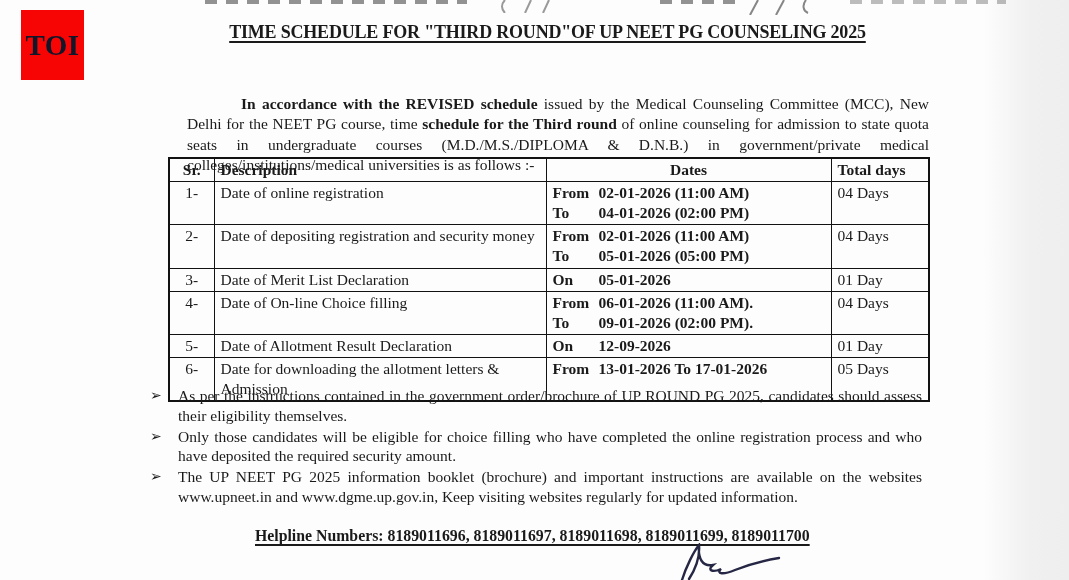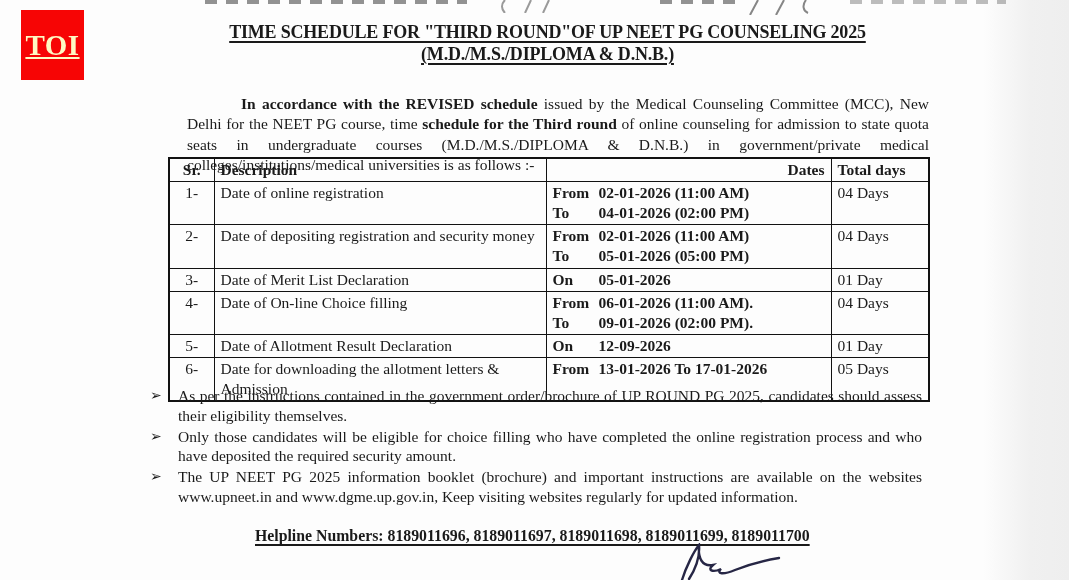--- a/index.html
+++ b/index.html
@@ -9,23 +9,23 @@
     font-family:"Liberation Serif", serif;
     -webkit-font-smoothing:antialiased;
   }
   .page-edge{
     position:absolute;top:0;right:0;width:86px;height:580px;
     background:linear-gradient(90deg, rgba(240,240,240,0) 0%, #f0f0f0 55%, #eeeeee 100%);
   }
   
   .logo{
     position:absolute;left:21px;top:10px;width:63px;height:70px;
-    background:#f70505;color:#fef9c3;
+    background:#f70505;color:#0f172a;
     display:flex;align-items:center;justify-content:center;
-    font-weight:bold;font-size:29px;letter-spacing:.5px;text-decoration:underline;
+    font-weight:bold;font-size:29px;letter-spacing:.5px;
   }
   
   .frag{
     position:absolute;top:0;height:4px;opacity:.75;
     background-image:repeating-linear-gradient(90deg,#6f6f6f 0 12px,transparent 12px 21px);
     filter:blur(.6px);
   }
   .frag-svg{position:absolute;top:0;}
   
   .title-wrap{position:absolute;left:26px;top:21px;width:1043px;text-align:center;line-height:22px;}
@@ -45,21 +45,21 @@
     border-collapse:collapse;table-layout:fixed;
     font-size:15.5px;
   }
   table.sched th, table.sched td{
     border:1.5px solid #121212;vertical-align:top;
     padding:1px 6px;line-height:20px;
   }
   table.sched{border:2px solid #121212;}
   th{font-weight:bold;text-align:left;}
   th.c-sr{text-align:center;padding:0 2px;}
-  th.c-dates{text-align:right;}
+  th.c-dates{text-align:center;}
   td.sr{text-align:center;padding:2px 2px;}
   td.total{padding-left:8px;}
   .dline{display:flex;font-weight:bold;}
   .dlabel{width:46px;flex:none;}
   
   .notes{position:absolute;left:150px;top:386px;width:772px;}
   .note{display:flex;margin-bottom:1px;}
   .bullet{width:28px;flex:none;font-size:14px;padding-top:1px;}
   .ntext{flex:1;text-align:justify;font-size:15.5px;line-height:19.8px;}
   
@@ -84,21 +84,20 @@
   <path d="M10,0 L2,15 M36,0 L28,15 M58,0 C54,5 55,11 60,13" stroke="#5e5e5e" stroke-width="2" fill="none" opacity=".75"></path>
 </svg>
 <div class="frag" style="left:850px;width:156px;opacity:.45;"></div>
 
 <div class="logo">
   <span>TOI</span>
 </div>
 
 <div class="title-wrap">
   <div class="title-line">TIME SCHEDULE FOR "THIRD ROUND"OF UP NEET PG COUNSELING 2025</div>
-  <div class="title-line">(M.D./M.S./DIPLOMA &amp; D.N.B.)</div>
 </div>
 
 <p class="intro"><b>In accordance with the REVISED schedule</b><span> issued by the Medical Counseling Committee (MCC), New Delhi for the NEET PG course, time </span><b>schedule for the Third round</b><span> of online counseling for admission to state quota seats in undergraduate courses (M.D./M.S./DIPLOMA &amp; D.N.B.) in government/private medical colleges/institutions/medical universities is as follows :-</span></p>
 
 <table class="sched">
   <colgroup>
       <col style="width:45px">
       <col style="width:332px">
       <col style="width:285px">
       <col style="width:98px">

